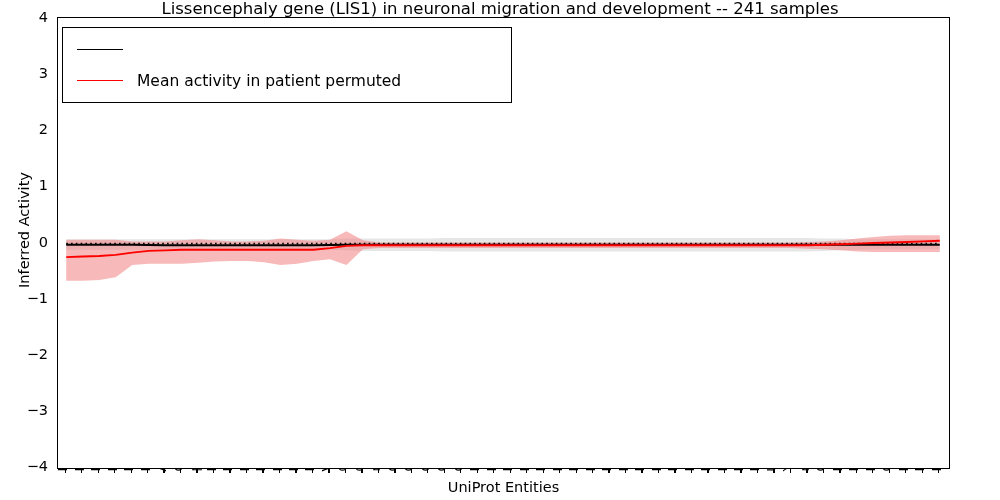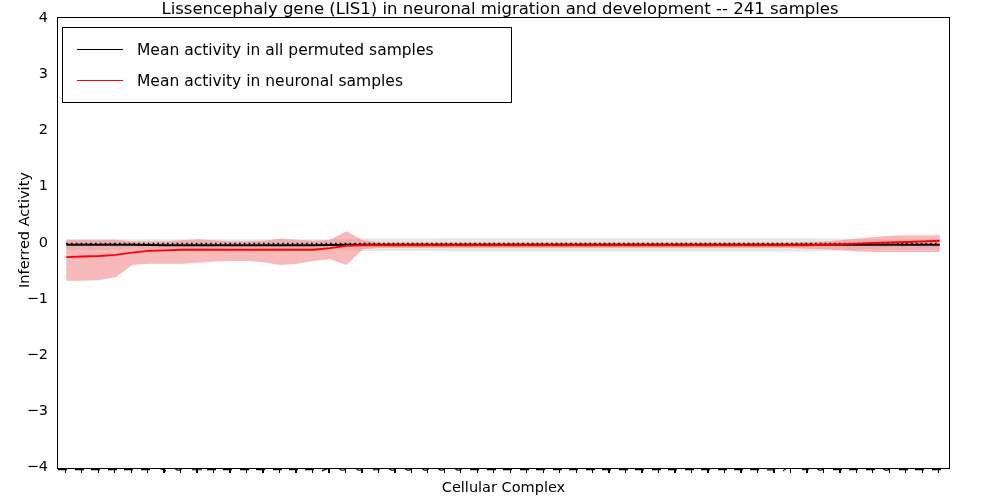--- a/index.html
+++ b/index.html
@@ -64,21 +64,21 @@
   svg{display:block;}
 </style>
 </head>
 <body>
 
 <div id="root">
 
   <div id="title">Lissencephaly gene (LIS1) in neuronal migration and development -- 241 samples</div>
 
   <div id="ylabel">Inferred Activity</div>
-  <div id="xlabel">Cellular Complex</div>
+  <div id="xlabel">UniProt Entities</div>
 
   <div id="yticks-host">
       <div class="ytick-lab" style="left: 2px; top: 17px;">4</div>
       <div class="ytick-lab" style="left: 2px; top: 73.125px;">3</div>
       <div class="ytick-mark" style="top: 72.325px;"></div>
       <div class="ytick-mark-r" style="top: 72.325px;"></div>
       <div class="ytick-lab" style="left: 2px; top: 129.25px;">2</div>
       <div class="ytick-mark" style="top: 128.45px;"></div>
       <div class="ytick-mark-r" style="top: 128.45px;"></div>
       <div class="ytick-lab" style="left: 2px; top: 185.375px;">1</div>
@@ -325,21 +325,20 @@
         <path d="M8.24,221.69 L24.72,221.69 L41.20,221.69 L57.69,221.69 L74.17,223.38 L90.65,223.38 L107.13,223.38 L123.61,222.25 L140.09,221.13 L156.57,222.25 L173.06,223.38 L189.54,223.38 L206.02,222.82 L222.50,220.57 L238.98,221.69 L255.46,222.82 L271.94,221.69 L288.43,213.27 L304.91,222.25 L321.39,224.50 L337.87,224.50 L354.35,224.50 L370.83,224.50 L387.31,224.50 L403.80,224.50 L420.28,224.50 L436.76,224.50 L453.24,224.50 L469.72,224.50 L486.20,224.50 L502.69,224.50 L519.17,224.50 L535.65,224.50 L552.13,224.50 L568.61,224.50 L585.09,224.50 L601.57,224.50 L618.06,224.50 L634.54,224.50 L651.02,224.50 L667.50,224.50 L683.98,224.50 L700.46,224.50 L716.94,224.50 L733.43,224.50 L749.91,223.94 L766.39,223.38 L782.87,222.25 L799.35,220.57 L815.83,218.89 L832.31,217.76 L848.80,217.20 L865.28,217.20 L881.76,217.20 L881.76,234.04 L865.28,234.04 L848.80,234.04 L832.31,234.04 L815.83,234.04 L799.35,233.48 L782.87,232.36 L766.39,231.24 L749.91,230.67 L733.43,230.11 L716.94,230.11 L700.46,230.11 L683.98,230.11 L667.50,230.11 L651.02,230.11 L634.54,230.11 L618.06,230.11 L601.57,230.11 L585.09,230.11 L568.61,230.11 L552.13,230.11 L535.65,230.11 L519.17,230.11 L502.69,230.11 L486.20,230.11 L469.72,230.11 L453.24,230.11 L436.76,230.11 L420.28,230.11 L403.80,230.11 L387.31,230.11 L370.83,230.11 L354.35,230.11 L337.87,230.11 L321.39,230.11 L304.91,231.24 L288.43,246.95 L271.94,241.34 L255.46,243.02 L238.98,245.83 L222.50,246.95 L206.02,244.14 L189.54,243.02 L173.06,243.02 L156.57,243.58 L140.09,244.71 L123.61,245.83 L107.13,245.83 L90.65,245.83 L74.17,246.95 L57.69,259.30 L41.20,262.10 L24.72,262.66 L8.24,262.66 Z" fill="#f08080" fill-opacity="0.55" stroke="none"></path>
         <path d="M8.24,226.75 L24.72,226.75 L41.20,226.75 L57.69,226.75 L74.17,226.75 L90.65,227.03 L107.13,227.31 L123.61,227.31 L140.09,227.31 L156.57,227.31 L173.06,227.31 L189.54,227.31 L206.02,227.31 L222.50,227.31 L238.98,227.31 L255.46,227.31 L271.94,227.03 L288.43,226.75 L304.91,226.75 L321.39,226.75 L337.87,226.75 L354.35,226.75 L370.83,226.75 L387.31,226.75 L403.80,226.75 L420.28,226.75 L436.76,226.75 L453.24,226.75 L469.72,226.75 L486.20,226.75 L502.69,226.75 L519.17,226.75 L535.65,226.75 L552.13,226.75 L568.61,226.75 L585.09,226.75 L601.57,226.75 L618.06,226.75 L634.54,226.75 L651.02,226.75 L667.50,226.75 L683.98,226.75 L700.46,226.75 L716.94,226.75 L733.43,226.75 L749.91,226.75 L766.39,226.75 L782.87,226.75 L799.35,226.75 L815.83,226.75 L832.31,226.75 L848.80,226.75 L865.28,226.75 L881.76,226.75 " fill="none" stroke="#000000" stroke-width="1.9"></path>
         <path d="M8.24,225.62 L24.72,225.62 L41.20,225.62 L57.69,225.62 L74.17,225.62 L90.65,225.62 L107.13,225.62 L123.61,225.62 L140.09,225.62 L156.57,225.62 L173.06,225.62 L189.54,225.62 L206.02,225.62 L222.50,225.62 L238.98,225.62 L255.46,225.62 L271.94,225.62 L288.43,225.62 L304.91,225.62 L321.39,225.62 L337.87,225.62 L354.35,225.62 L370.83,225.62 L387.31,225.62 L403.80,225.62 L420.28,225.62 L436.76,225.62 L453.24,225.62 L469.72,225.62 L486.20,225.62 L502.69,225.62 L519.17,225.62 L535.65,225.62 L552.13,225.62 L568.61,225.62 L585.09,225.62 L601.57,225.62 L618.06,225.62 L634.54,225.62 L651.02,225.62 L667.50,225.62 L683.98,225.62 L700.46,225.62 L716.94,225.62 L733.43,225.62 L749.91,225.62 L766.39,225.62 L782.87,225.62 L799.35,225.62 L815.83,225.62 L832.31,225.62 L848.80,225.62 L865.28,225.62 L881.76,225.62 " fill="none" stroke="#000000" stroke-width="1.8" stroke-dasharray="1.6,3.2"></path>
         <path d="M8.24,239.09 L24.72,238.53 L41.20,237.97 L57.69,236.85 L74.17,234.60 L90.65,232.92 L107.13,232.36 L123.61,231.80 L140.09,231.80 L156.57,231.80 L173.06,231.80 L189.54,231.80 L206.02,231.80 L222.50,231.80 L238.98,231.80 L255.46,231.80 L271.94,230.11 L288.43,227.87 L304.91,227.31 L321.39,227.31 L337.87,227.31 L354.35,227.31 L370.83,227.31 L387.31,227.31 L403.80,227.31 L420.28,227.31 L436.76,227.31 L453.24,227.31 L469.72,227.31 L486.20,227.31 L502.69,227.31 L519.17,227.31 L535.65,227.31 L552.13,227.31 L568.61,227.31 L585.09,227.31 L601.57,227.31 L618.06,227.31 L634.54,227.31 L651.02,227.31 L667.50,227.31 L683.98,227.31 L700.46,227.31 L716.94,227.31 L733.43,227.31 L749.91,227.31 L766.39,226.75 L782.87,226.18 L799.35,225.62 L815.83,225.06 L832.31,224.50 L848.80,223.94 L865.28,223.38 L881.76,222.82 " fill="none" stroke="#ff0000" stroke-width="1.9"></path>
       </svg>
   </div>
 
   <div id="legend">
     <div class="leg-row">
       <span class="leg-line"></span>
-      <span class="leg-txt">Mean activity in all permuted samples</span>
     </div>
     <div class="leg-row">
       <span class="leg-line red"></span>
-      <span class="leg-txt">Mean activity in neuronal samples</span>
+      <span class="leg-txt">Mean activity in patient permuted</span>
     </div>
   </div>
 
 </div>
 
 </body></html>

